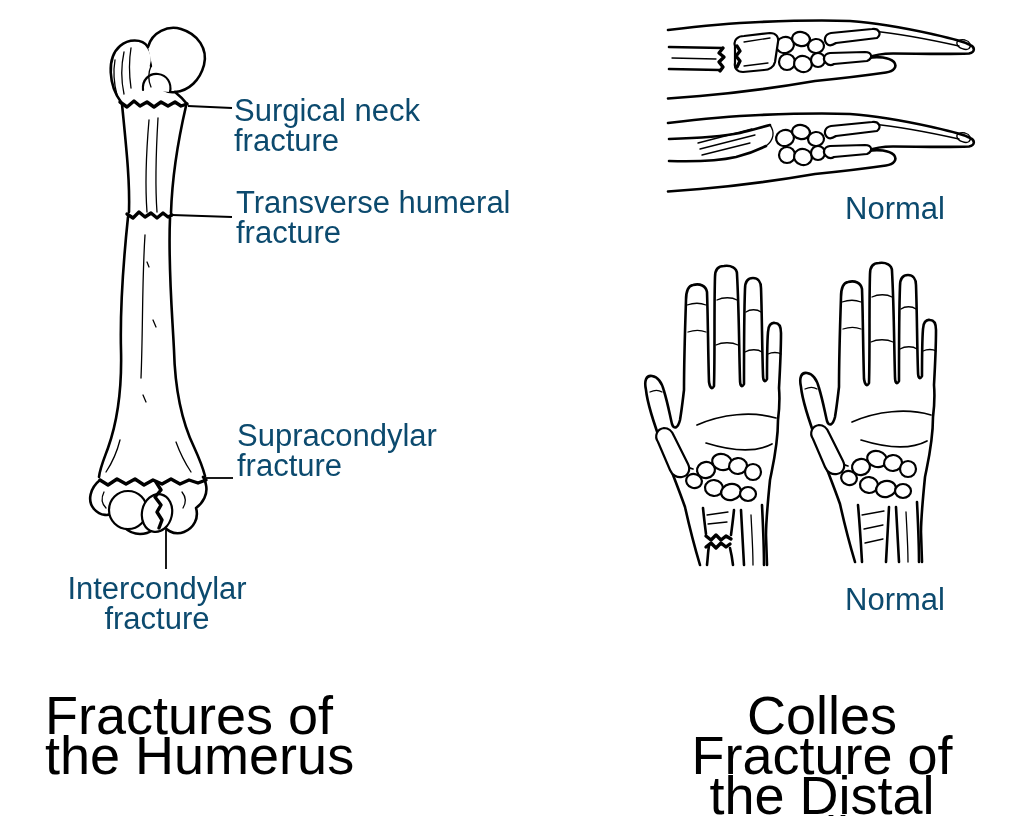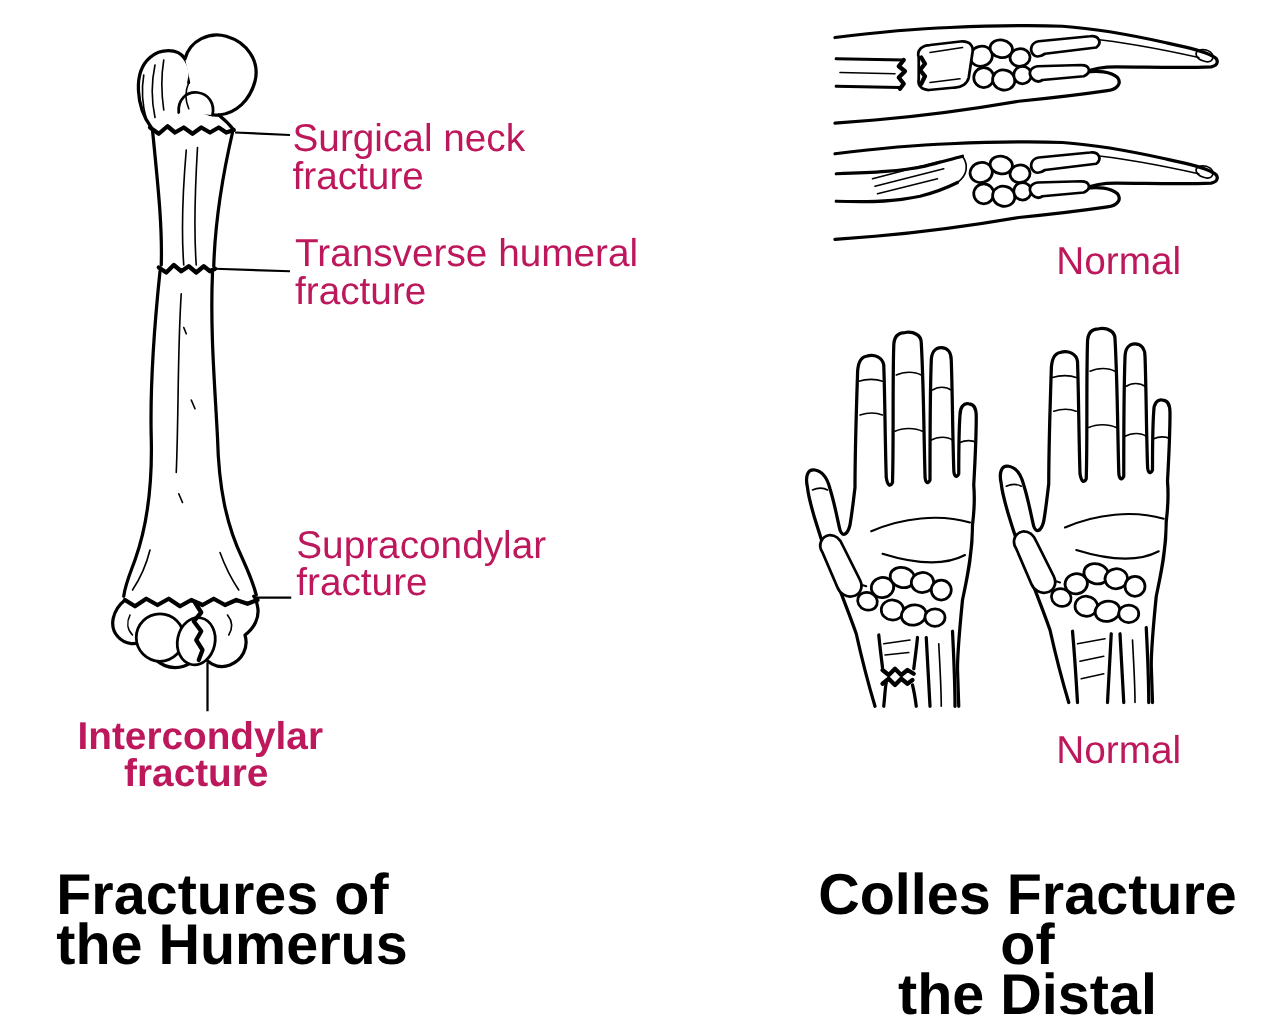--- a/index.html
+++ b/index.html
@@ -3,25 +3,25 @@
 <meta charset="utf-8">
 <style>
   html,body{margin:0;padding:0;background:#fff;}
   #canvas{
     position:relative;width:1024px;height:816px;background:#ffffff;
     font-family:"Liberation Sans", sans-serif;color:#000;overflow:hidden;
   }
   svg.art{position:absolute;left:0;top:0;width:1024px;height:816px;}
   .lbl{
     position:absolute;font-size:31px;line-height:30px;white-space:pre-line;
-    letter-spacing:0px;color:#be185d;
+    letter-spacing:0px;color:#0c4a6e;
   }
-  .lbl.center{text-align:center;font-weight:bold;}
+  .lbl.center{text-align:center;}
   .ttl{
-    position:absolute;font-size:46px;line-height:40px;font-weight:bold;
+    position:absolute;font-size:54px;line-height:40px;font-weight:normal;
     white-space:pre-line;color:#000;
   }
   .ttl.center{text-align:center;}
   
   .ol{fill:#ffffff;stroke:#000;stroke-width:2.6;stroke-linecap:round;stroke-linejoin:round;}
   .bone{fill:#ffffff;stroke:#000;stroke-width:2.2;stroke-linecap:round;stroke-linejoin:round;}
   .ln{fill:none;stroke:#000;stroke-width:2.6;stroke-linecap:round;stroke-linejoin:round;}
   .thin{fill:none;stroke:#000;stroke-width:1.3;stroke-linecap:round;stroke-linejoin:round;}
   .crease{fill:none;stroke:#000;stroke-width:1.7;stroke-linecap:round;stroke-linejoin:round;}
   .frac{fill:none;stroke:#000;stroke-width:3.4;stroke-linecap:round;stroke-linejoin:round;}

